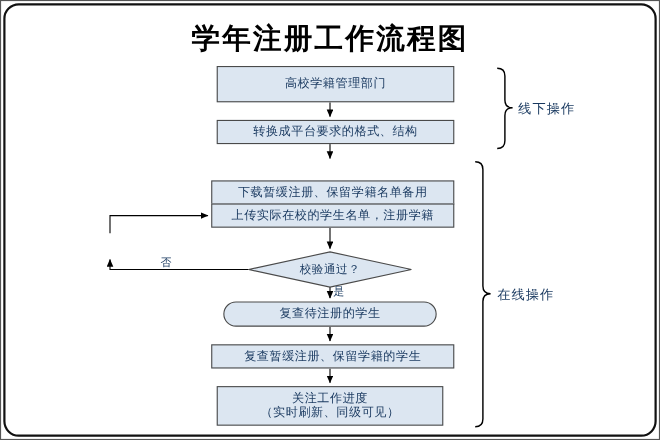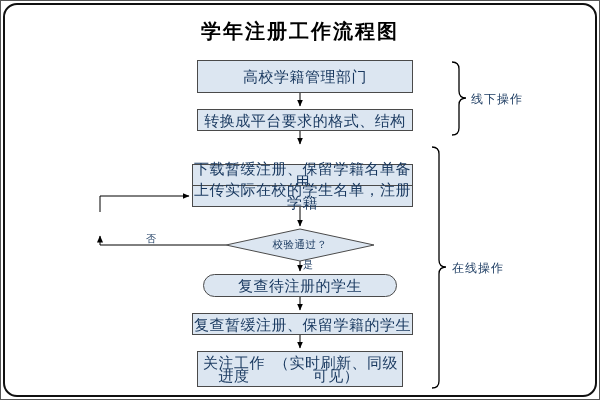--- a/index.html
+++ b/index.html
@@ -20,32 +20,32 @@
     position:absolute; inset:3px;
     border:2px solid #111;
     border-radius:14px;
     box-sizing:border-box;
     pointer-events:none;
   }
   .stage{position:absolute; inset:0;}
   .title{
     position:absolute; left:0; right:0; top:18px;
     text-align:center;
-    font-size:20px; font-weight:bold; color:#000;
+    font-size:26px; font-weight:bold; color:#000;
     letter-spacing:2px;
   }
   .node{
     position:absolute;
     background:#dce6f1;
     border:1px solid #4a4a4a;
     box-sizing:border-box;
-    display:flex; flex-direction:row;
+    display:flex; flex-direction:column;
     align-items:center; justify-content:center;
     text-align:center;
-    font-size:15px; line-height:13px;
+    font-size:11px; line-height:13px;
     color:#17375e;
     letter-spacing:0.5px;
   }
   .node.stadium{border-radius:12px;}
   .svg-layer{position:absolute; left:0; top:0; width:600px; height:400px;}
   .diamond-text{
     position:absolute;
     text-align:center;
     font-size:10.5px; color:#17375e;
     letter-spacing:0.5px;

